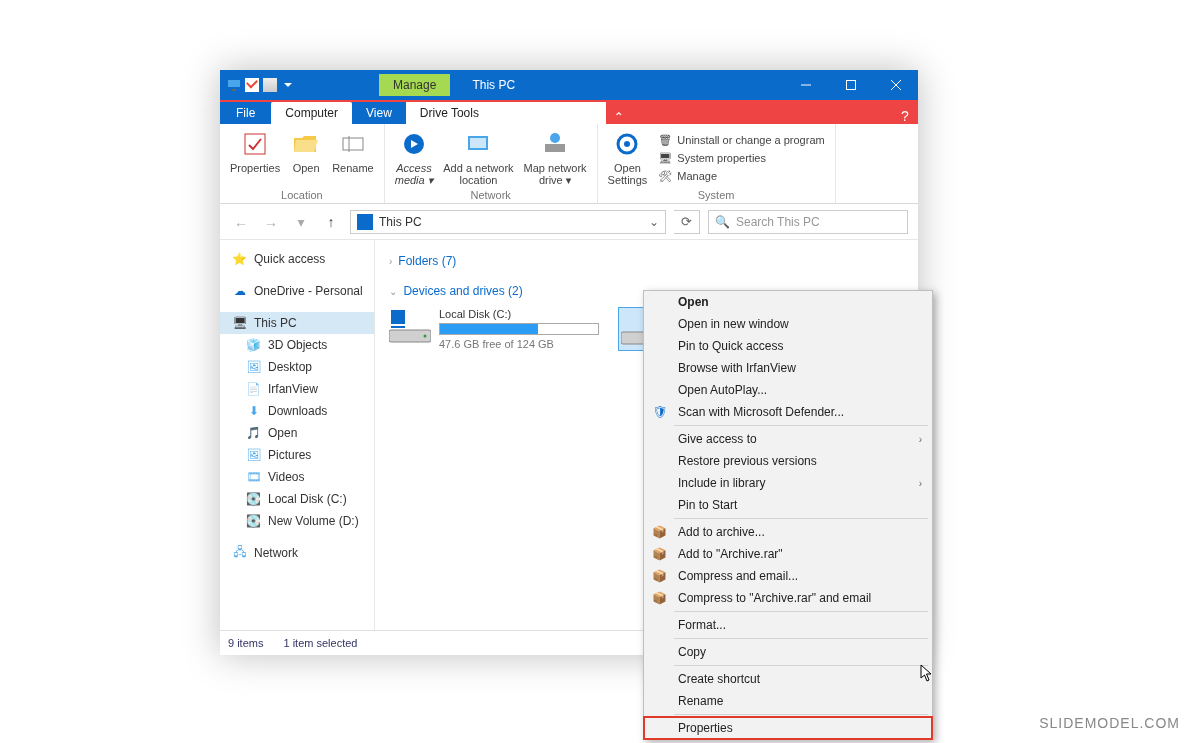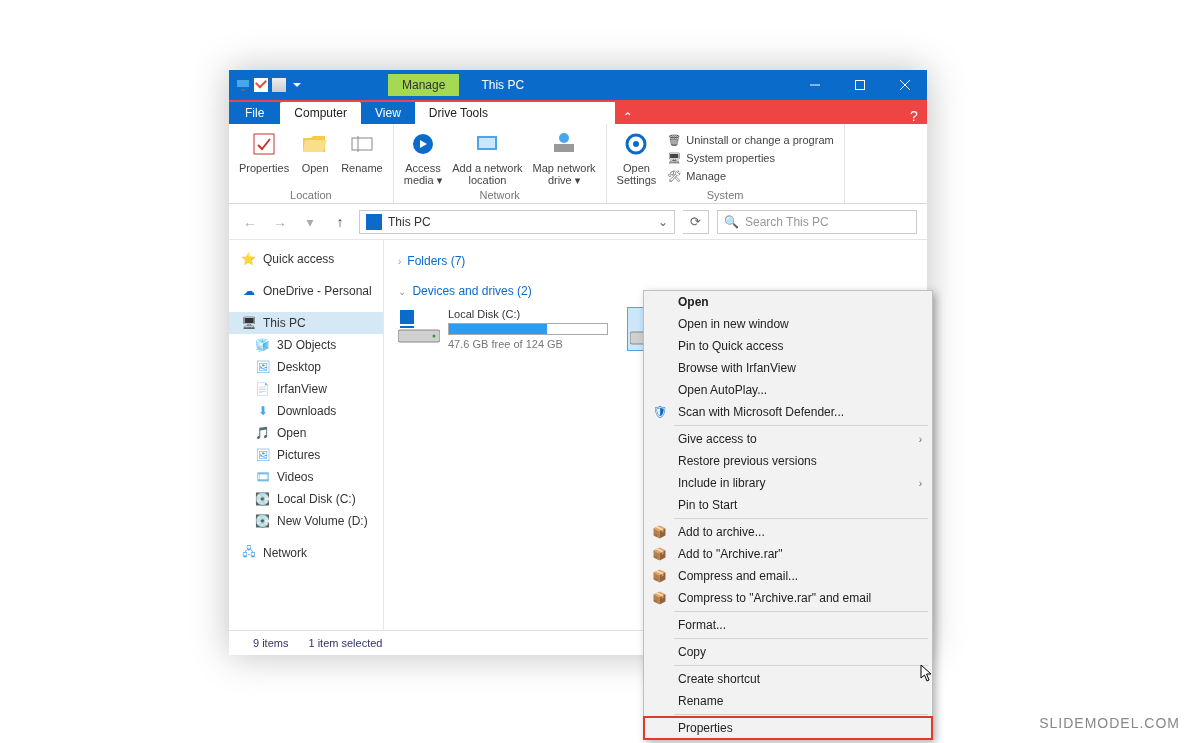--- a/index.html
+++ b/index.html
@@ -1,17 +1,17 @@
 <!DOCTYPE html>
 <html><head>
 <meta charset="utf-8">
 <style>
 * { margin: 0; padding: 0; box-sizing: border-box; font-family: "Segoe UI", Tahoma, sans-serif; }
 body { background: #fff; width: 1200px; height: 743px; position: relative; }
-.outer { position: absolute; left: 229px; top: 70px; width: 698px; height: 585px; background: #0a6bcb; box-shadow: 0 0 35px rgba(0,0,0,.25); }
+.outer { position: absolute; left: 220px; top: 70px; width: 698px; height: 585px; background: #0a6bcb; box-shadow: 0 0 35px rgba(0,0,0,.25); }
 .titlebar { display: flex; align-items: center; height: 30px; background: #0a6bcb; color: #fff; padding-left: 6px; }
 .titlebar .tb-icon { width: 16px; height: 16px; margin-right: 3px; display: inline-block; }
 .titlebar .tb-icon svg { width: 16px; height: 16px; }
 .titlebar .qa { width: 14px; height: 14px; background: #fff; margin-right: 4px; display: inline-block; }
 .titlebar .qa.check { position: relative; }
 .titlebar .qa.check::after { content:""; position:absolute; left:2px; top:1px; width:8px; height:5px; border:2px solid #e74c3c; border-top:none; border-right:none; transform:rotate(-45deg); }
 .titlebar .qa.gray { background: linear-gradient(#eee,#ccc); }
 .titlebar .qa.dd { width: 14px; background: transparent; position: relative; }
 .titlebar .qa.dd::after { content:""; position:absolute; left:3px; top:5px; border:4px solid transparent; border-top-color:#fff; }
 .titlebar .manage { margin-left: 80px; background: #a4d951; color: #333; padding: 4px 14px 4px; font-size: 12px; position: relative; }
@@ -57,21 +57,21 @@
 .sec-head .caret { font-size:10px; color:#999; }
 .drive-row { display:flex; gap:30px; margin-top:6px; }
 .drive { display:flex; gap:8px; width:200px; }
 .drive .dico { width:42px; height:36px; display:flex; align-items:center; justify-content:center; }
 .drive .dico svg { width:42px; height:36px; }
 .drive .dinfo { display:flex; flex-direction:column; gap:3px; font-size:11px; }
 .drive .dbar { width:160px; height:12px; border:1px solid #aaa; background:#fff; position:relative; }
 .drive .dbar .fill { position:absolute; left:0; top:0; bottom:0; width:62%; background:#2b9df4; }
 .drive .dfree { color:#777; font-size:11px; }
 .drive.selected { background:#cde6fa; padding:2px; outline:1px solid #4aa6ea; }
-.status { position:absolute; left:0; right:0; bottom:0; height:25px; background:#fff; border-top:1px solid #e0e0e0; display:flex; align-items:center; padding:0 24px; font-size:11px; color:#336; }
+.status { position:absolute; left:0; right:0; bottom:0; height:25px; background:#fff; border-top:1px solid #e0e0e0; display:flex; align-items:center; padding:0 8px; font-size:11px; color:#336; }
 .status .sep { margin:0 10px; }
 .status .viewbtns { margin-left:auto; display:flex; gap:2px; }
 .status .viewbtns .vb { width:18px; height:16px; border:1px solid #aaa; background:#fff; }
 .status .viewbtns .vb.active { background:#cde6fa; }
 .ctxmenu { position:absolute; left:643px; top:290px; width:290px; background:#f2f2f2; border:1px solid #bfbfbf; box-shadow:3px 3px 8px rgba(0,0,0,.3); font-size:12px; color:#222; z-index:50; }
 .ctxmenu .mi { display:flex; align-items:center; height:22px; padding:0 10px 0 34px; position:relative; }
 .ctxmenu .mi .mico { position:absolute; left:8px; top:3px; width:16px; height:16px; display:inline-flex; align-items:center; justify-content:center; }
 .ctxmenu .mi .arrow { margin-left:auto; color:#666; font-size:10px; }
 .ctxmenu .sep { height:1px; background:#d4d4d4; margin:2px 4px 2px 30px; }
 .ctxmenu .mi.highlight { outline:2px solid #e03a2a; outline-offset:-1px; }
@@ -162,21 +162,21 @@
 
     <div class="ribbon-group">
       <div class="items">
         <div class="ribbon-item">
           <div class="ico">
               <svg viewBox="0 0 28 28">
                 <circle cx="14" cy="14" r="10" fill="#0a6bcb"></circle>
                 <polygon points="11,10 11,18 18,14" fill="#fff"></polygon>
               </svg>
             </div>
-          <span style="white-space:pre-line;">Access
+          <span style="white-space:pre-line;font-style:italic;">Access
 media ▾</span>
         </div>
         <div class="ribbon-item">
           <div class="ico">
               <svg viewBox="0 0 28 28">
                 <rect x="4" y="6" width="20" height="14" fill="#4aa6ea"></rect>
                 <rect x="6" y="8" width="16" height="10" fill="#cde6fa"></rect>
               </svg>
             </div>
           <span style="white-space:pre-line;">Add a network

